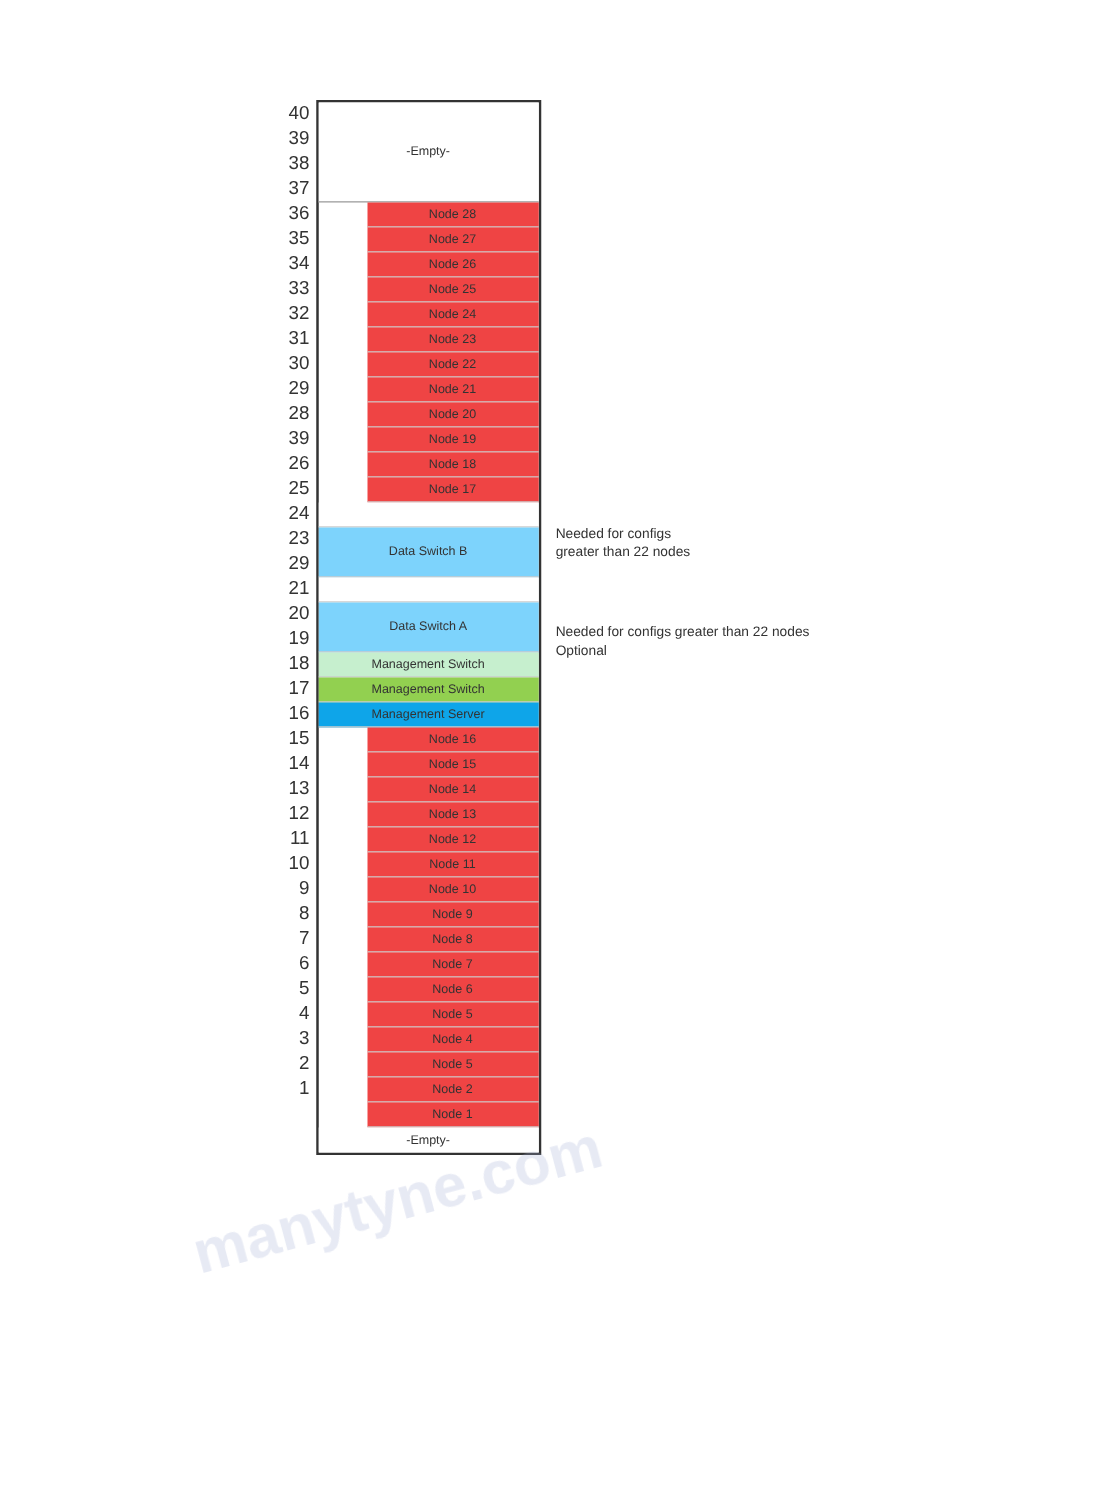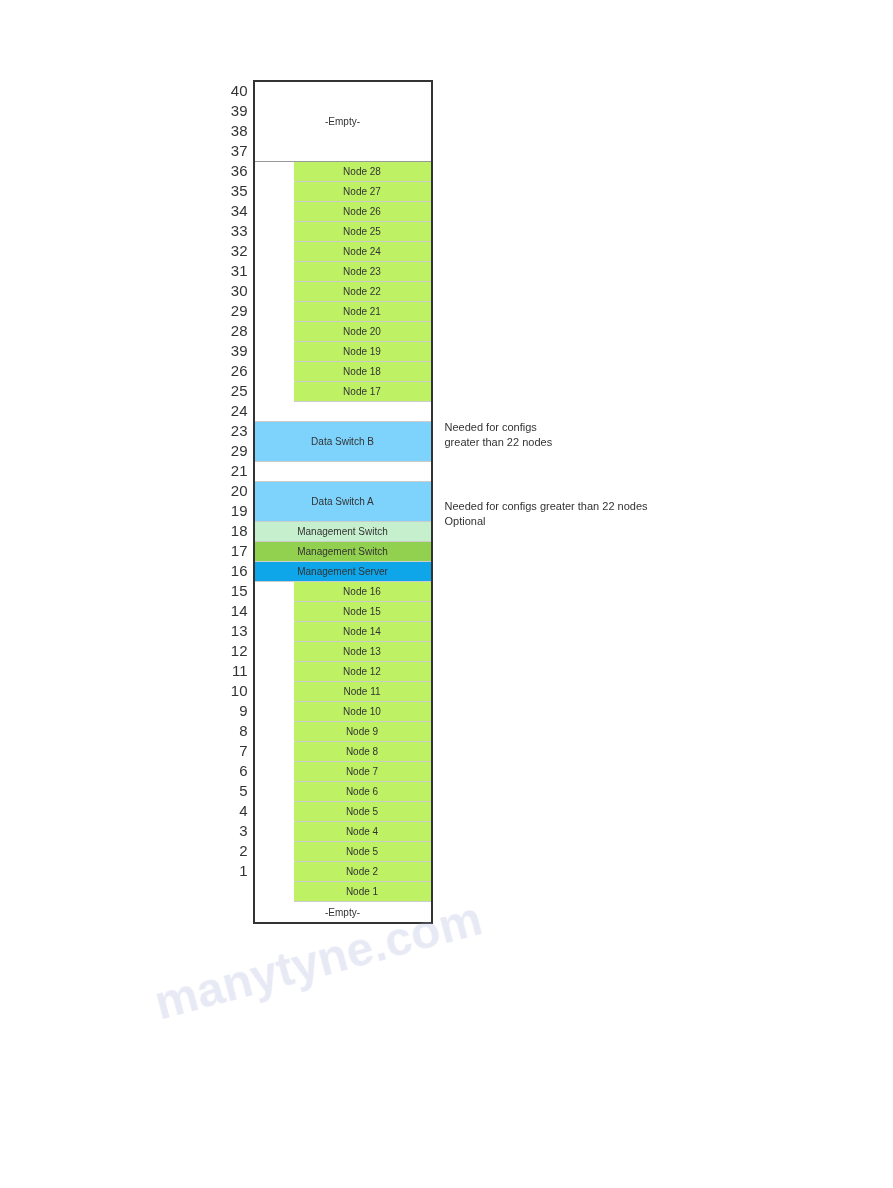--- a/index.html
+++ b/index.html
@@ -70,21 +70,21 @@
       border-bottom: 1px solid #ccc;
     }
 
     .slot-empty-bottom {
       background: #ffffff;
       color: #333;
       height: 20px;
     }
 
     .slot-orange {
-      background: #bef264;
+      background: #ef4444;
       color: #333;
       margin-left: 39px;
     }
 
     .slot-gray {
       background: #7dd3fc;
       color: #333;
     }
 
     .slot-green-light {

